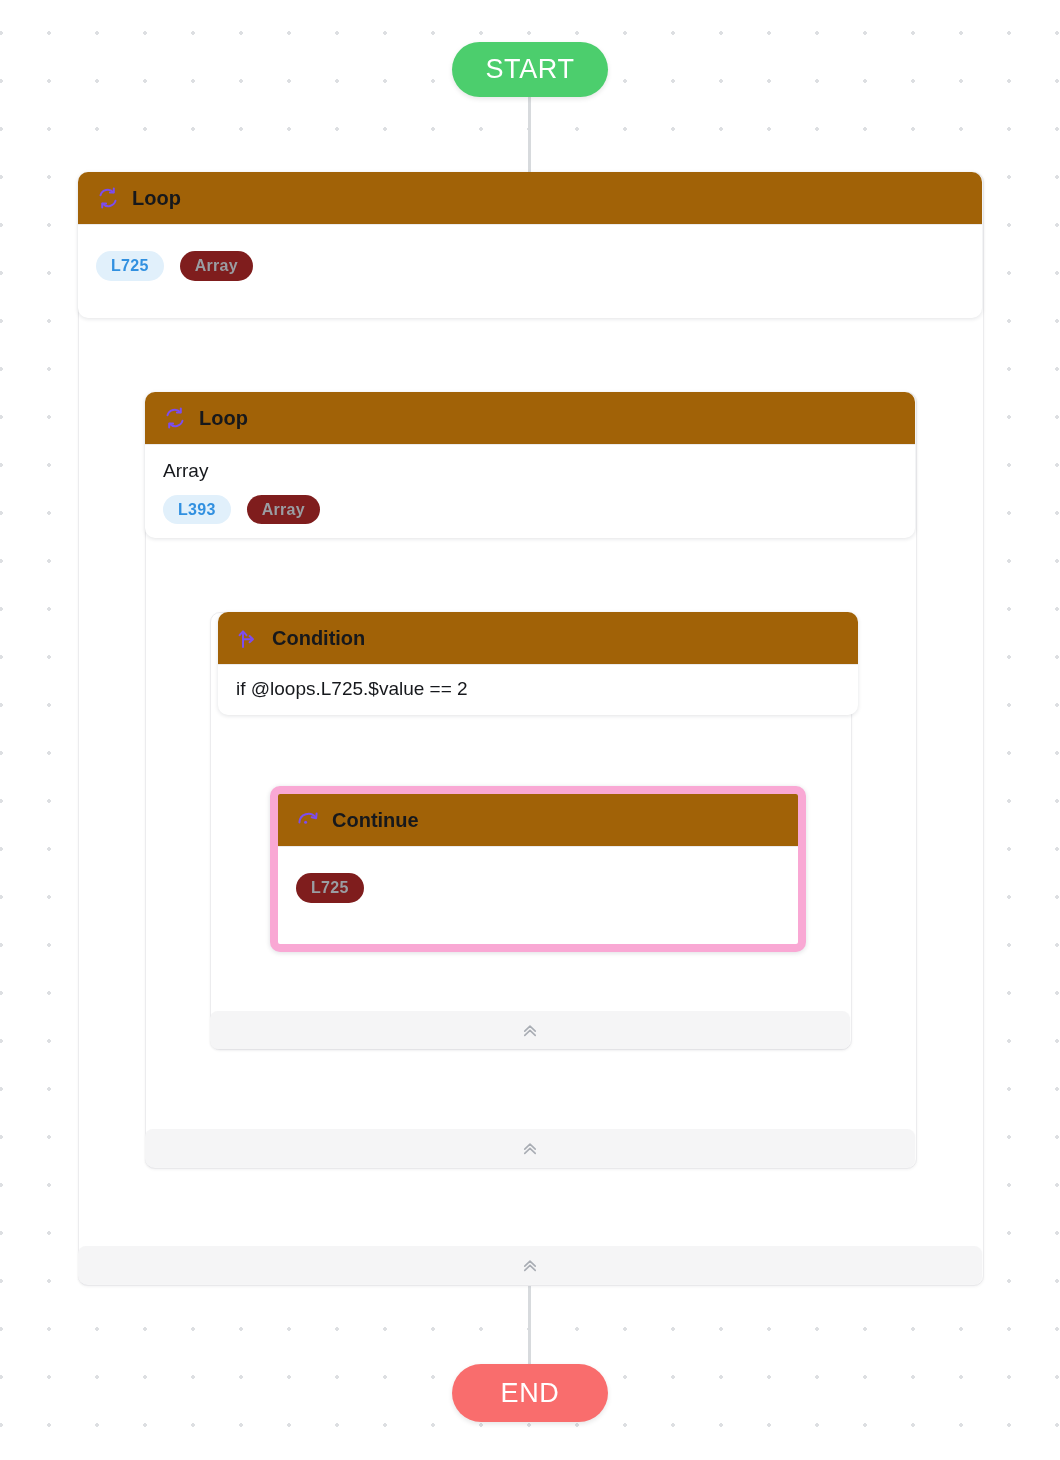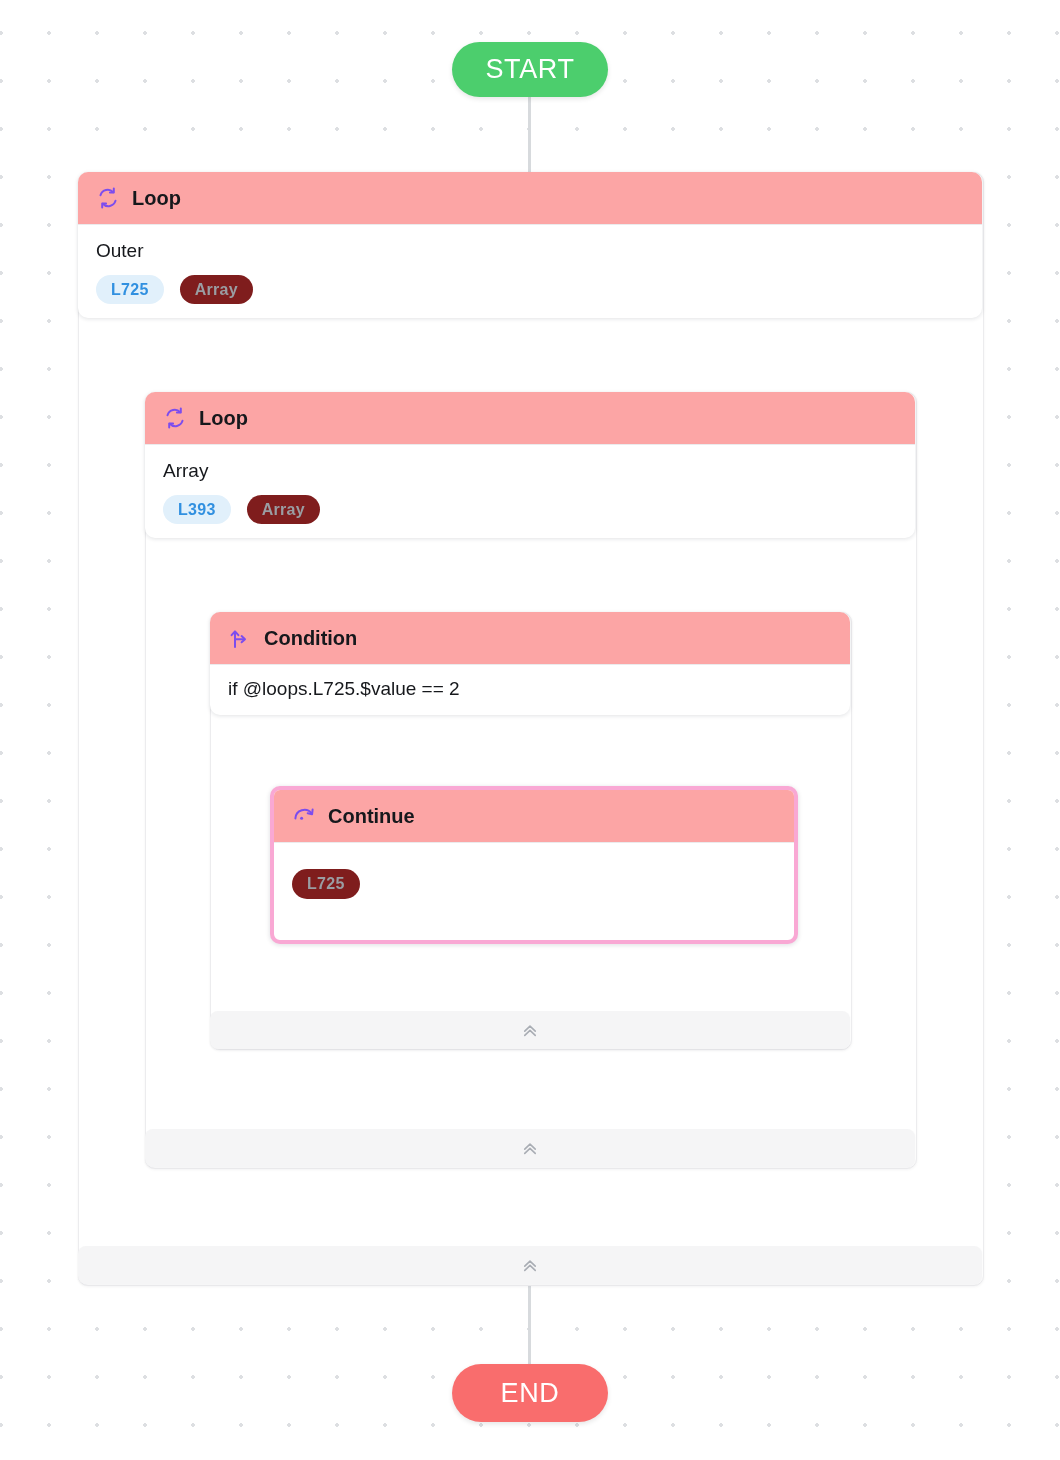--- a/index.html
+++ b/index.html
@@ -69,31 +69,31 @@
   
   .node-card {
     position: absolute;
     background: #ffffff;
     border-radius: 10px;
     box-shadow: 0 1px 4px rgba(16,24,40,0.12);
     overflow: hidden;
     z-index: 4;
   }
   .node-card.selected {
-    border: 4px solid #f9a8d4;
+    border: 8px solid #f9a8d4;
     box-shadow: 0 1px 5px rgba(16,24,40,0.14);
   }
 
   .node-head {
     display: flex;
     align-items: center;
     gap: 12px;
     padding: 0 18px;
     height: 53px;
-    background: #fca5a5;
+    background: #a16207;
     border-bottom: 1px solid #ebebed;
     box-sizing: border-box;
   }
   .node-title {
     font-size: 20px;
     font-weight: bold;
     color: #16181c;
   }
   .node-icon {
     width: 24px;
@@ -172,21 +172,20 @@
         <svg class="node-icon" viewBox="0 0 24 24" fill="none" stroke="#7c4dee" stroke-width="2" stroke-linecap="round" stroke-linejoin="round">
           <path d="M4.5 9.2A7.5 7.5 0 0 1 17.2 6.3"></path>
           <polyline points="17.8 2.6 17.8 6.6 13.9 6.6"></polyline>
           <path d="M19.5 14.8A7.5 7.5 0 0 1 6.8 17.7"></path>
           <polyline points="6.2 21.4 6.2 17.4 10.1 17.4"></polyline>
         </svg>
       </span>
       <span class="node-title">Loop</span>
     </div>
     <div class="node-body">
-      <div class="node-desc">Outer</div>
       <div class="badges">
         <span class="badge badge-blue">L725</span>
         <span class="badge badge-gray">Array</span>
       </div>
     </div>
   </div>
 
   <div class="container-node" style="left:145px; top:392px; width:770px; height:775px;"></div>
 
   <div class="node-card" style="left:145px; top:392px; width:770px; height:146px;">
@@ -205,21 +204,21 @@
       <div class="node-desc">Array</div>
       <div class="badges">
         <span class="badge badge-blue">L393</span>
         <span class="badge badge-gray">Array</span>
       </div>
     </div>
   </div>
 
   <div class="container-node" style="left:210px; top:612px; width:640px; height:436px;"></div>
 
-  <div class="node-card" style="left:210px; top:612px; width:640px; height:103px;">
+  <div class="node-card" style="left:218px; top:612px; width:640px; height:103px;">
     <div class="node-head">
       <span class="node-icon-wrap">
         <svg class="node-icon" viewBox="0 0 24 24" fill="none" stroke="#7c4dee" stroke-width="2" stroke-linecap="round" stroke-linejoin="round">
           <path d="M7 21V6"></path>
           <polyline points="3.6 9.2 7 5.4 10.4 9.2"></polyline>
           <path d="M7 13.2h8.4"></path>
           <polyline points="13.6 10.1 17 13.2 13.6 16.3"></polyline>
         </svg>
       </span>
       <span class="node-title">Condition</span>

